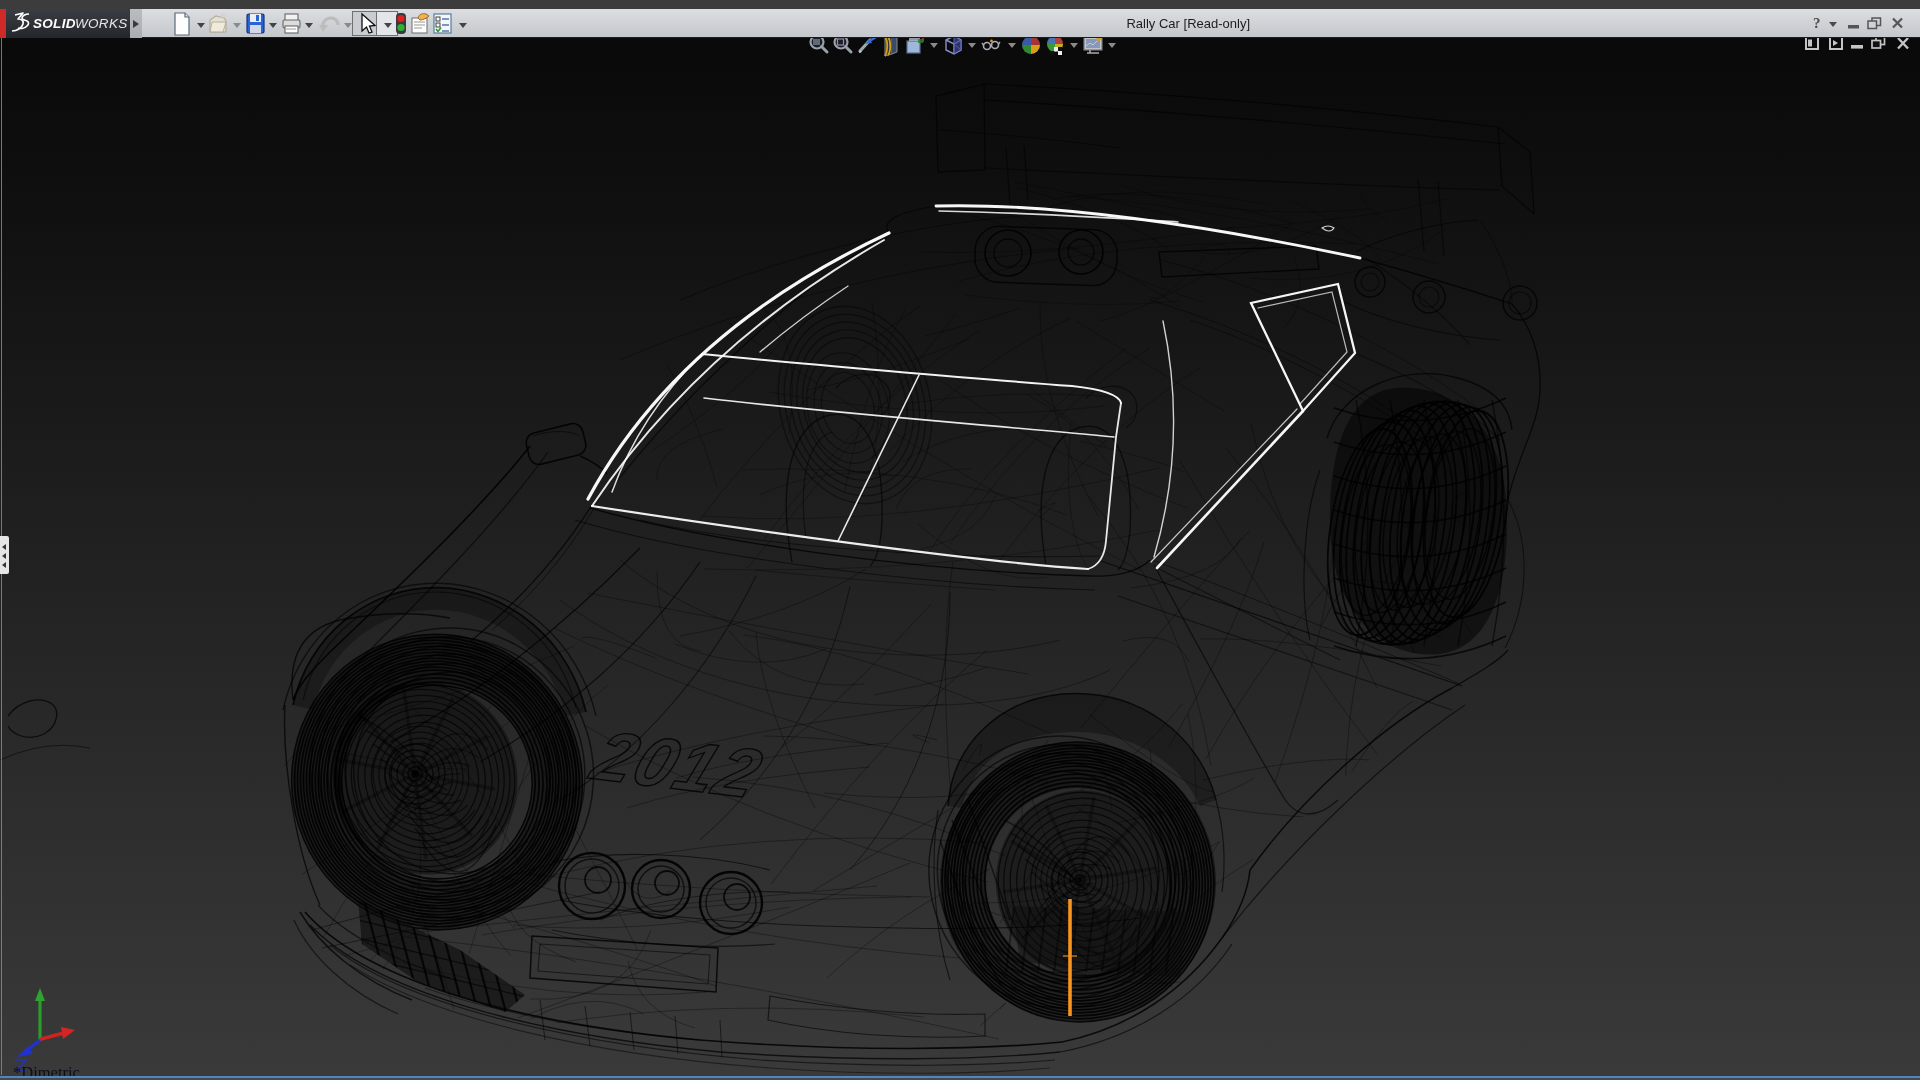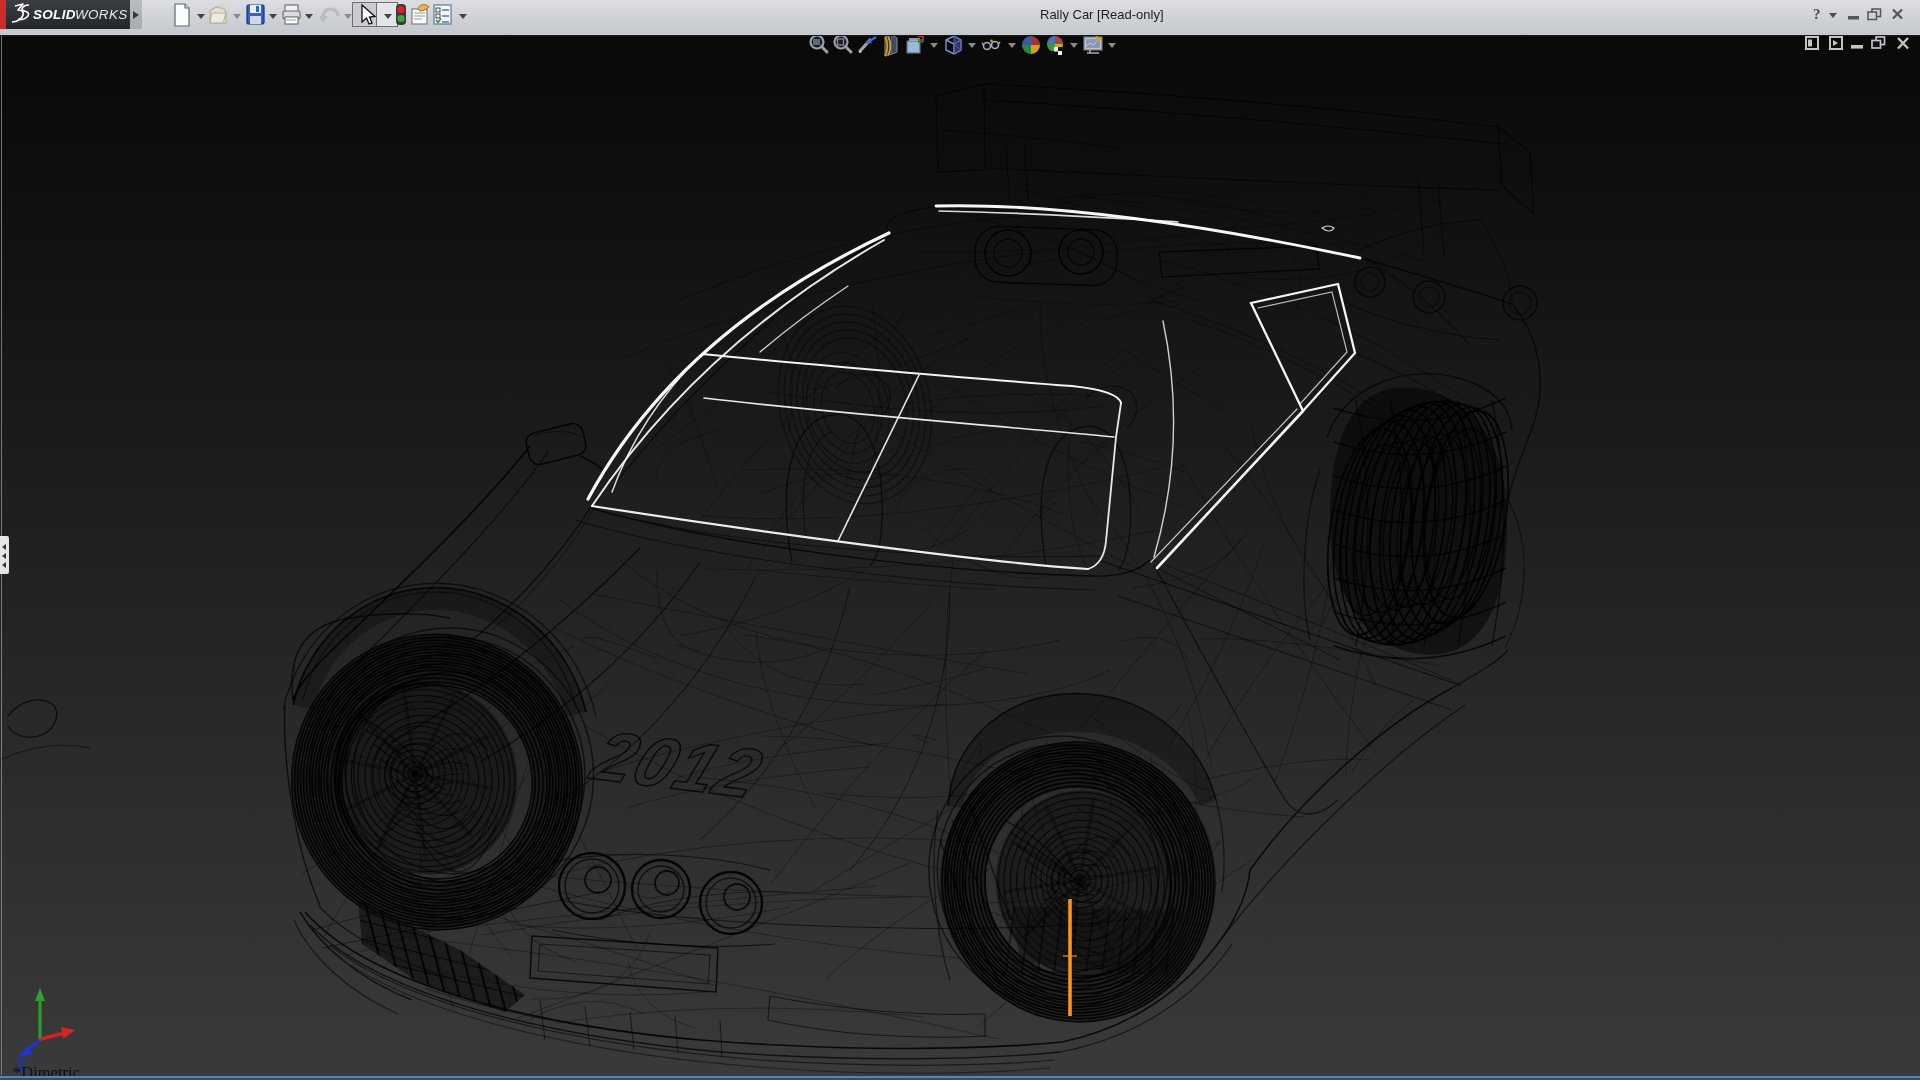--- a/index.html
+++ b/index.html
@@ -1,20 +1,20 @@
 <!DOCTYPE html>
 <html><head><meta charset="utf-8"><style>
 *{margin:0;padding:0;box-sizing:border-box}
 html,body{width:1920px;height:1080px;overflow:hidden;font-family:"Liberation Sans",sans-serif;background:#3c3c3c}
-#titlebar{position:absolute;top:0;left:0;width:1920px;height:36px;background:linear-gradient(#dcdee1,#cdd0d4 60%,#c4c7cb);border-bottom:1px solid #1c1c1c;z-index:10}
+#titlebar{position:absolute;top:9px;left:0;width:1920px;height:29px;background:linear-gradient(#dcdee1,#cdd0d4 60%,#c4c7cb);border-bottom:1px solid #1c1c1c;z-index:10}
 #redstrip{position:absolute;left:0;top:0;width:6px;height:29px;background:#cf2a27}
 #swlogo{position:absolute;left:6px;top:0;width:124px;height:29px;background:linear-gradient(#3a3e44,#23262a);color:#fff;display:flex;align-items:center}
 #swarrowbox{position:absolute;left:130px;top:0;width:12px;height:29px;background:linear-gradient(#b9bcc0,#a9acb0)}
 #swarrowbox:after{content:"";position:absolute;left:3px;top:11px;border-left:6px solid #3a3a3a;border-top:4px solid transparent;border-bottom:4px solid transparent}
-.ttl{position:absolute;top:7px;left:1040px;width:210px;text-align:left;font-size:13px;color:#1d1d1d}
+.ttl{position:absolute;top:7px;left:1040px;width:210px;text-align:right;font-size:13px;color:#1d1d1d}
 #winctl{position:absolute;right:0px;top:6px}
 #viewport{position:absolute;top:29px;left:0;width:1920px;height:1048px;background:linear-gradient(#090909,#0e0e0e 13%,#3a3a3a 100%)}
 svg.carsvg{position:absolute;top:0;left:0;z-index:2}
 #hud{position:absolute;top:33px;left:808px;height:24px;display:flex;align-items:center;z-index:3}
 #cornerbtns{position:absolute;top:36px;right:3px;z-index:3}
 #lefttab{position:absolute;left:0;top:536px;width:9px;height:38px;background:#e6e6e6;z-index:3;border-radius:0 2px 2px 0}
 #leftline{position:absolute;left:1px;top:29px;width:1px;height:1046px;background:#8a8a8a;opacity:0.85;z-index:2}
 #dimetric{position:absolute;left:13px;top:1063px;font-family:"Liberation Serif",serif;font-size:16.5px;color:#0e0e1a;z-index:3}
 #statusbar{position:absolute;left:0;top:1076px;width:1920px;height:4px;background:#3f4a57;border-top:2px solid #5585b5;z-index:4}
 </style></head><body>

